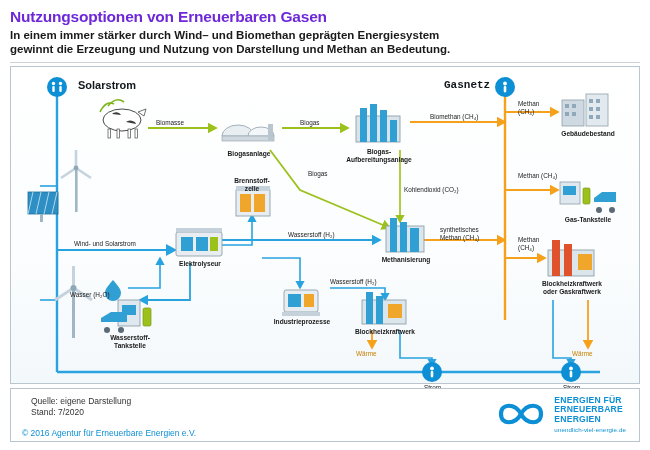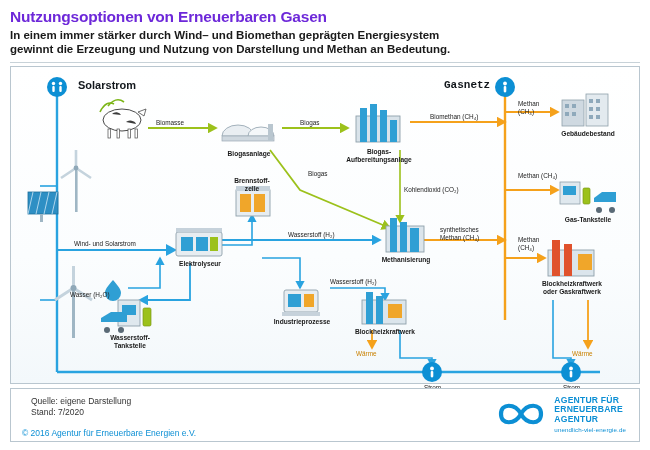--- a/index.html
+++ b/index.html
@@ -334,21 +334,21 @@
     <span>Quelle: eigene Darstellung</span><br><span>Stand: 7/2020</span>
   </div>
   <div class="copy">© 2016 Agentur für Erneuerbare Energien e.V.</div>
 
   <div class="logo-wrap">
     <svg class="logo-inf" viewBox="0 0 52 30">
       <path d="M26,15 C20,4 6,4 6,15 C6,26 20,26 26,15 C32,4 46,4 46,15 C46,26 32,26 26,15 Z" fill="none" stroke="#0c8fd4" stroke-width="4.2"></path>
     </svg>
     <div>
       <div class="logo-txt">
-        <span>AGENTUR FÜR</span><br>
+        <span>ENERGIEN FÜR</span><br>
         <span>ERNEUERBARE</span><br>
-        <span>AGENTUR</span>
+        <span>ENERGIEN</span>
       </div>
       <div class="logo-sub">unendlich-viel-energie.de</div>
     </div>
   </div>
 
 </div>
 
 </body></html>

